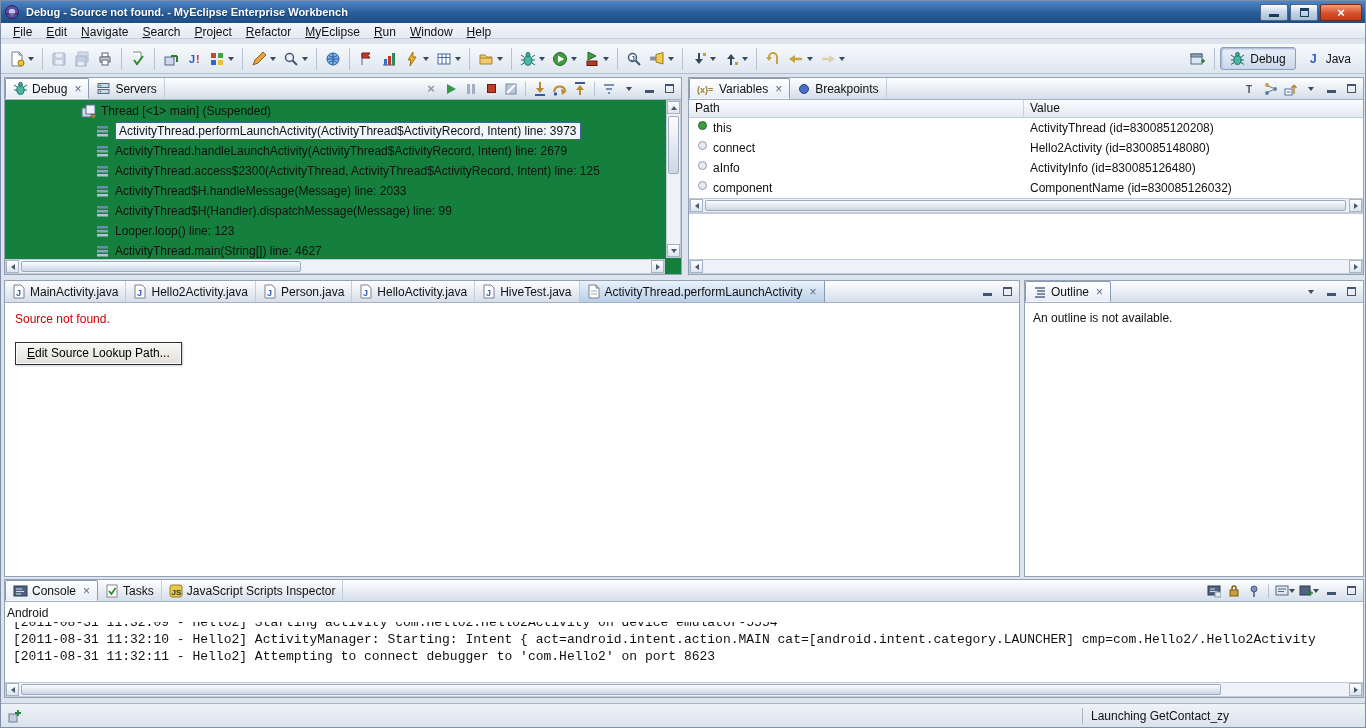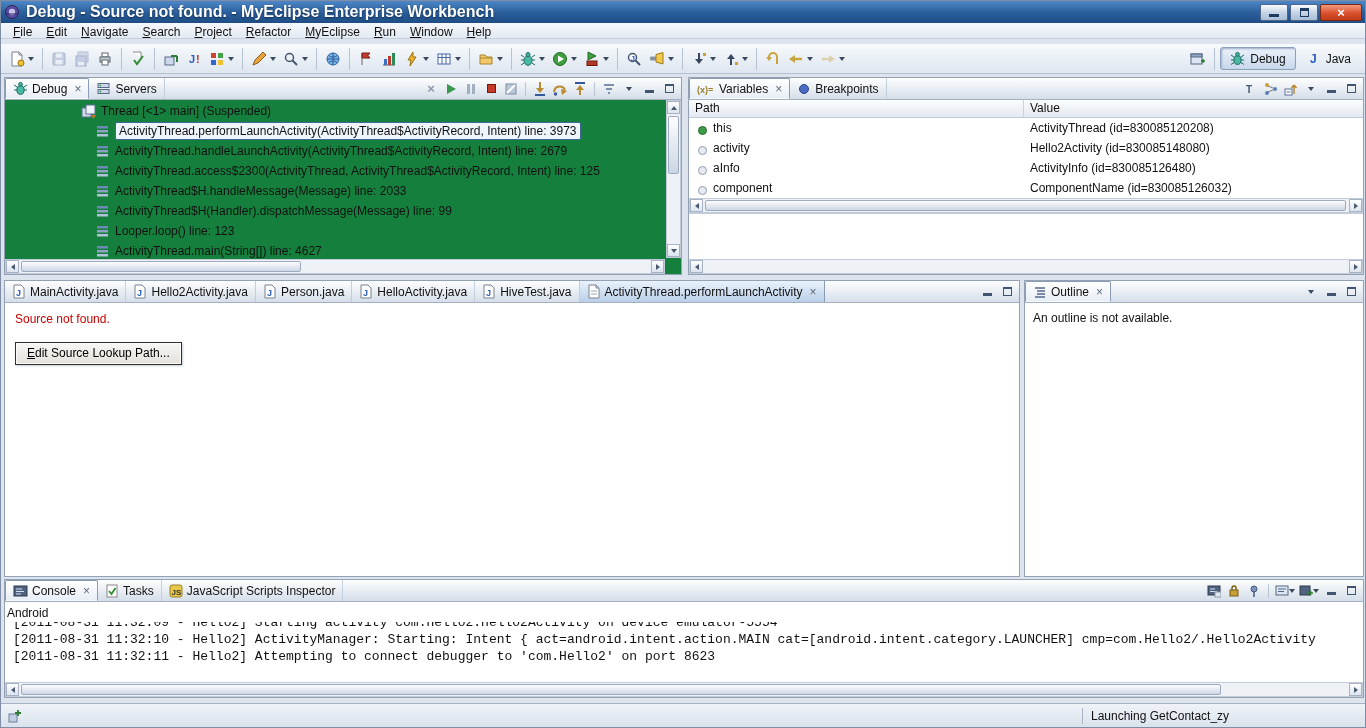--- a/index.html
+++ b/index.html
@@ -4,21 +4,21 @@
 <style>
   *{box-sizing:border-box;margin:0;padding:0}
   html,body{width:1366px;height:728px;overflow:hidden}
   body{font-family:"Liberation Sans","DejaVu Sans",sans-serif;font-size:12px;color:#111;background:#c9d0da}
   svg{display:block}
   .window{position:relative;width:1366px;height:728px;background:#dde4ee;border:1px solid #7f8ea6;overflow:hidden}
 
   
   .titlebar{position:absolute;top:0;left:0;right:0;height:22px;display:flex;align-items:center;gap:6px;padding:0 3px;
     background:linear-gradient(#4d87c7,#2a5d99 55%,#1e4d85)}
-  .title-text{flex:1;color:#fff;font-weight:bold;font-size:16px;text-shadow:0 1px 2px #0e2a49;white-space:nowrap;overflow:hidden}
+  .title-text{flex:1;color:#fff;font-weight:bold;font-size:11px;text-shadow:0 1px 2px #0e2a49;white-space:nowrap;overflow:hidden}
   .win-btns{display:flex;gap:2px}
   .wbtn{width:28px;height:17px;border:1px solid #51678a;border-radius:2px;display:flex;align-items:center;justify-content:center;
     background:linear-gradient(#fbfdff,#c6d4e6 50%,#a9bed6)}
   .wbtn.close{width:42px;background:linear-gradient(#f29c80,#d9502c 55%,#bd3d1c);border-color:#7e2710;color:#fff;font-weight:bold;font-size:13px;line-height:1}
   .glyph-min{width:10px;height:3px;background:#1d3a5f;margin-top:7px}
   .glyph-max{width:9px;height:9px;border:1px solid #1d3a5f;border-top-width:3px}
 
   
   .menubar{position:absolute;top:22px;left:0;right:0;height:16px;display:flex;align-items:flex-start;padding-left:5px;
     background:linear-gradient(#f5f8fb,#e3eaf3);border-bottom:1px solid #c6d0de}
@@ -71,21 +71,21 @@
   .ticon{flex:0 0 auto}
   .fsel{border:1px solid #41669a;background:#eff5fc;padding:1px 3px;border-radius:2px}
 
   
   .vars-view{left:687px;top:76px;width:676px;height:198px}
   .vars-body{position:absolute;top:22px;left:0;right:0;bottom:0;background:#fff}
   .vhead{height:18px;display:flex;background:linear-gradient(#fcfdfe,#e3e9f1);border-bottom:1px solid #c3ccd9}
   .vh-name{width:335px;padding:1px 6px;border-right:1px solid #c9d2de}
   .vh-value{flex:1;padding:1px 6px}
   .vrow{height:20px;display:flex;align-items:center;white-space:nowrap}
-  .vc-name{width:335px;display:flex;gap:6px;align-items:flex-end;padding-left:9px}
+  .vc-name{width:335px;display:flex;gap:6px;align-items:flex-start;padding-left:9px}
   .vc-value{flex:1;padding-left:6px}
   .dot{width:9px;height:9px;border-radius:50%;flex:0 0 auto}
   .dot.green{background:#3f9b46;border:1px solid #256b2c}
   .dot.gray{background:#e7ebf1;border:1px solid #8f9cae}
   .vdetail{position:absolute;left:0;right:0;top:113px;bottom:15px;border-top:1px solid #c2cbd8;background:#fff}
 
   
   .editor-area{position:absolute;left:3px;top:279px;width:1016px;height:297px;background:#fff;border:1px solid #93a1b4}
   .etab{display:flex;align-items:center;gap:4px;padding:0 7px;border-right:1px solid #c3cedc;white-space:nowrap}
   .etab.sel{background:linear-gradient(#eaf2fc,#b9cfe8);border-right:1px solid #8a9cb4}
@@ -590,21 +590,21 @@
       <div class="vrow">
         <span class="vc-name">
             <span class="dot green"></span>
             <span>this</span>
           </span>
         <span class="vc-value">ActivityThread  (id=830085120208)</span>
       </div>
       <div class="vrow">
         <span class="vc-name">
             <span class="dot gray"></span>
-            <span>activity</span>
+            <span>connect</span>
           </span>
         <span class="vc-value">Hello2Activity  (id=830085148080)</span>
       </div>
       <div class="vrow">
         <span class="vc-name">
             <span class="dot gray"></span>
             <span>aInfo</span>
           </span>
         <span class="vc-value">ActivityInfo  (id=830085126480)</span>
       </div>

